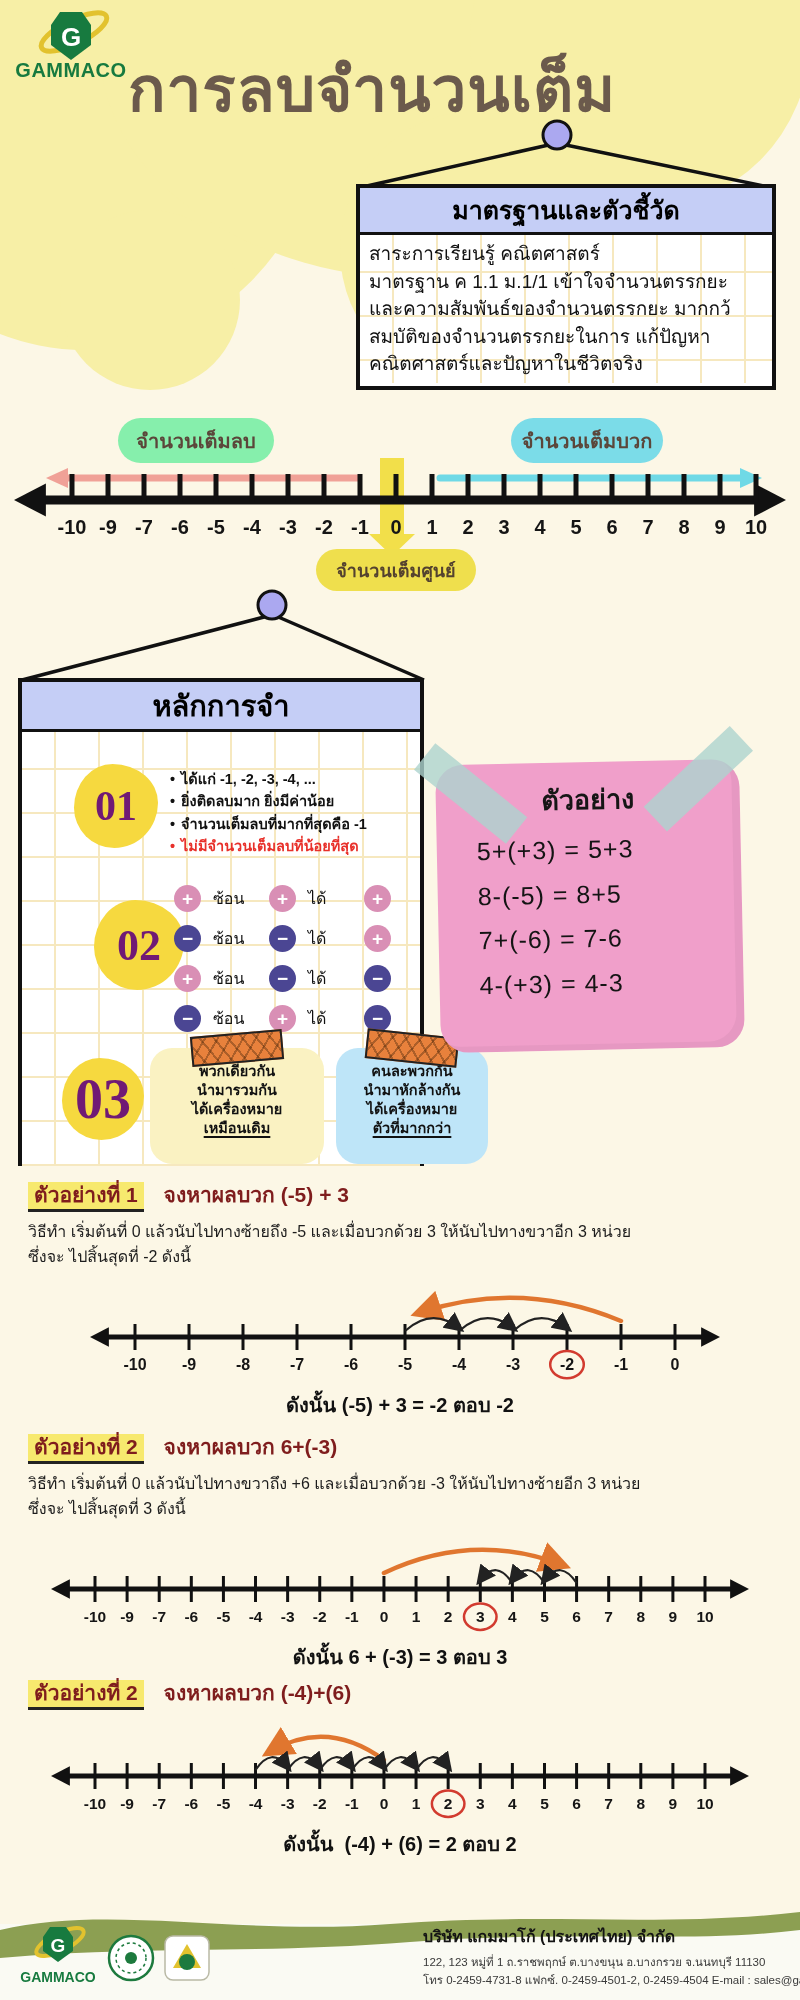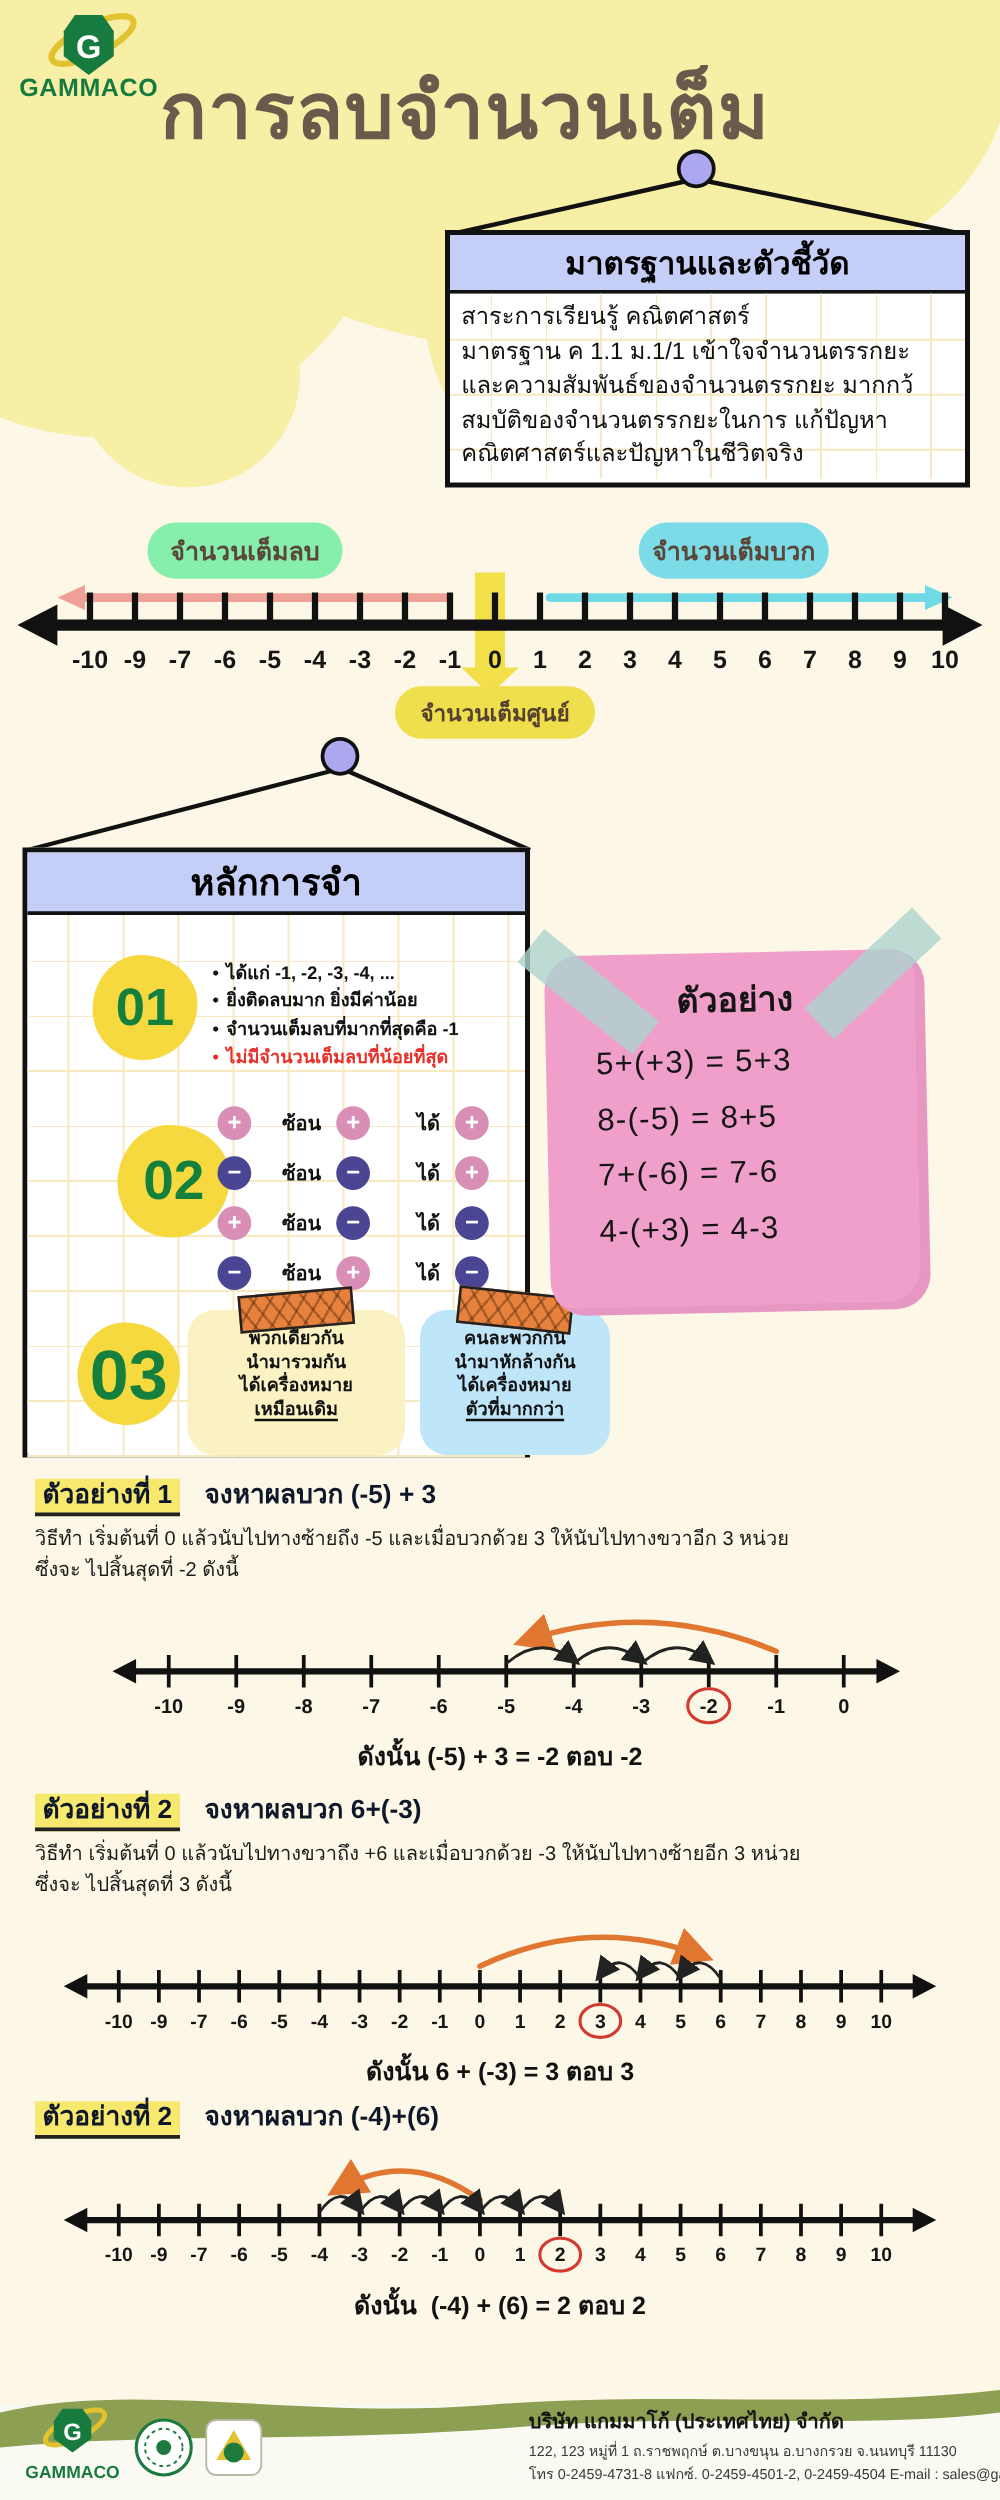--- a/index.html
+++ b/index.html
@@ -41,34 +41,34 @@
   #dir-arrows{position:absolute;left:0;top:464px;}
   #zero-band{position:absolute;left:380px;top:458px;width:24px;height:78px;background:#F2DF4A;}
   #zero-tri{position:absolute;left:369px;top:534px;width:0;height:0;
     border-left:23px solid transparent;border-right:23px solid transparent;border-top:22px solid #F2DF4A;}
   #nl-main{position:absolute;left:0;top:460px;}
   #pill-zero{position:absolute;left:316px;top:549px;width:160px;height:42px;border-radius:21px;
     background:#EFDF4D;display:flex;align-items:center;justify-content:center;
     font-weight:bold;font-size:18px;color:#54422F;}
 
   .numblob{position:absolute;background:#F6D93F;display:flex;align-items:center;justify-content:center;
-    font-family:Liberation Sans, sans-serif;font-weight:bold;color:#15803d;
+    font-family:Liberation Serif, serif;font-weight:bold;color:#701a75;
     border-radius:46% 54% 52% 48% / 52% 46% 54% 48%;}
   #blob01{left:52px;top:32px;width:84px;height:84px;font-size:42px;}
   #blob02{left:72px;top:168px;width:90px;height:90px;font-size:44px;}
   #blob03{left:40px;top:326px;width:82px;height:82px;font-size:56px;}
   #bullets{position:absolute;left:148px;top:36px;width:262px;}
   .bl{display:flex;gap:6px;font-weight:bold;font-size:14.5px;line-height:1.55;color:#111;}
   .bl.red{color:#E8302A;}
   #sign-rows{position:absolute;left:152px;top:146px;width:255px;}
   .srow{display:flex;align-items:center;gap:12px;height:40px;}
   .scir{width:27px;height:27px;border-radius:50%;display:flex;align-items:center;justify-content:center;
     color:#fff;font-weight:bold;font-size:19px;line-height:1;}
   .scir.plus{background:#D98FB5;} .scir.minus{background:#4B4693;}
-  .sword{font-weight:bold;font-size:16px;color:#111;width:44px;text-align:right;}
+  .sword{font-weight:normal;font-size:16px;color:#111;width:44px;text-align:left;}
   .bubble{position:absolute;top:316px;height:116px;border-radius:22px;text-align:center;
     font-weight:bold;font-size:14.5px;line-height:1.32;color:#111;padding-top:14px;box-sizing:border-box;}
   #bub-y{left:128px;width:174px;background:#FAF2C2;}
   #bub-b{left:314px;width:152px;background:#BEE5F8;}
   .tape{position:absolute;width:88px;height:26px;background:#E8813C;border:2px solid #222;
     top:-15px;left:50%;transform:translateX(-50%) rotate(-5deg);
     background-image:repeating-linear-gradient(55deg,rgba(0,0,0,0) 0 9px,rgba(60,30,5,.35) 9px 11px),
                      repeating-linear-gradient(-55deg,rgba(0,0,0,0) 0 9px,rgba(60,30,5,.35) 9px 11px);}
   #bub-b .tape{transform:translateX(-50%) rotate(6deg);}
   .ul{text-decoration:underline;text-underline-offset:3px;text-decoration-thickness:2px;}
@@ -77,21 +77,21 @@
     border-radius:28px;transform:rotate(-1.2deg);box-shadow:inset -8px -6px 0 rgba(0,0,0,0.04);}
   .note-title{margin-top:16px;text-align:center;font-size:27px;font-weight:bold;color:#161616;}
   #eqs{margin:6px 0 0 40px;}
   .eq{font-size:25px;line-height:1.78;color:#141414;letter-spacing:1px;}
   .ntape{position:absolute;width:118px;height:34px;background:rgba(173,211,206,0.8);}
   .ntape.l{left:-24px;top:12px;transform:rotate(40deg);}
   .ntape.r{right:-18px;top:2px;transform:rotate(-42deg);}
 
   .ex{position:absolute;left:28px;width:744px;}
   #ex1{top:1178px;} #ex2{top:1430px;} #ex3{top:1676px;}
-  .ex-head{font-size:21px;font-weight:bold;color:#0f172a;}
+  .ex-head{font-size:21px;font-weight:bold;color:#7f1d1d;}
   .ex-tag{background:#F7E96E;padding:1px 6px 3px;border-bottom:3px solid #222;}
   .ex-q{margin-left:14px;}
   .ex-body{margin-top:9px;font-size:16px;color:#1d1d1d;line-height:1.55;}
   .ex-svg{display:block;margin-top:5px;}
   #nl-ex1{margin-left:57px;} #nl-ex2,#nl-ex3{margin-left:22px;}
   .ex-conc{text-align:center;font-weight:bold;font-size:20px;color:#111;margin-top:2px;white-space:pre-wrap;}
 
   #footer-wave{position:absolute;left:0;top:1896px;}
   #f-logo{position:absolute;left:16px;top:1922px;}
   .badge{position:absolute;top:1932px;}

